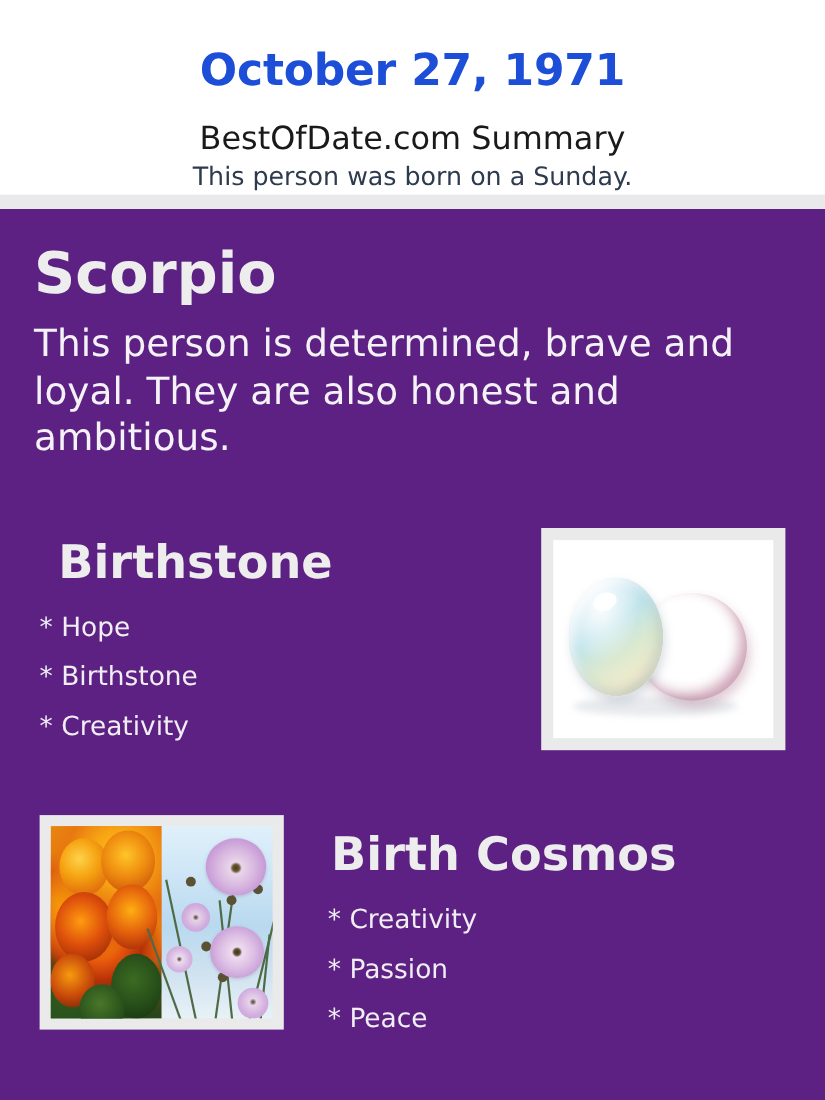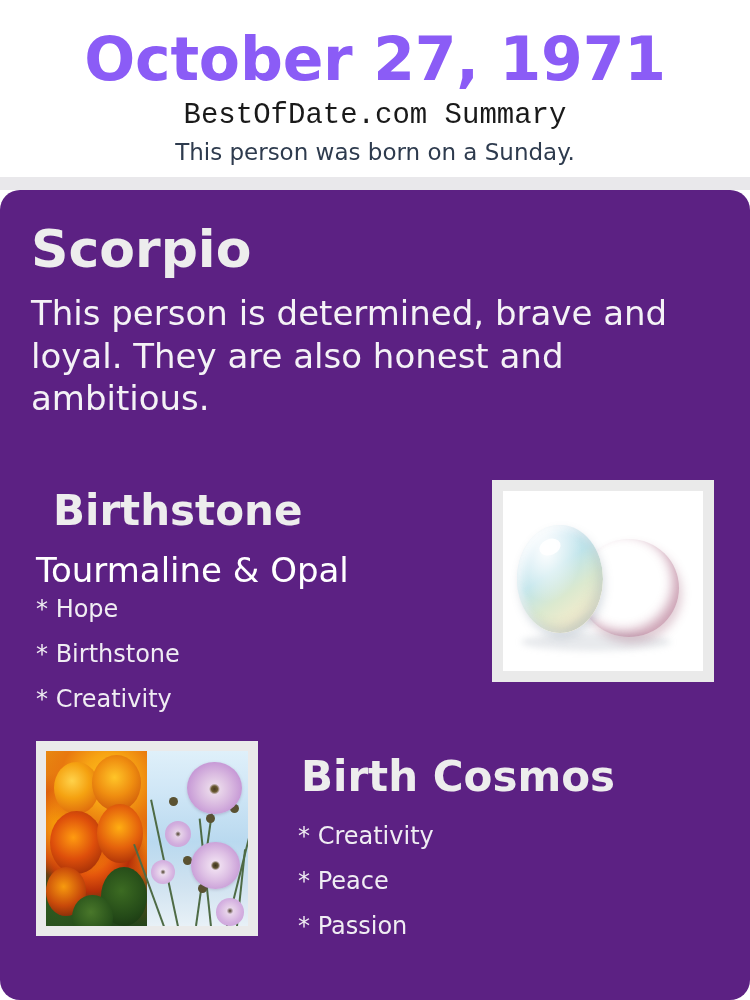--- a/index.html
+++ b/index.html
@@ -27,36 +27,35 @@
     position: absolute;
     left: 0;
     top: 0;
     width: 750px;
     height: 177px;
     background: #ffffff;
     text-align: center;
     box-sizing: border-box;
   }
   .header-date {
-    margin: 0;
+    margin: 16px;
     padding-top: 26px;
-    font-size: 60px;
+    font-size: 40px;
     font-weight: bold;
     line-height: 1.12;
-    color: #8b5cf6;
+    color: #1d4ed8;
     letter-spacing: -0.2px;
   }
   .header-site {
     margin: 0;
     padding-top: 6px;
     font-size: 29px;
     font-weight: normal;
     line-height: 1.15;
     color: #1a1a1a;
-    font-family: Liberation Mono, monospace;
   }
   .header-born {
     margin: 0;
     padding-top: 6px;
     font-size: 23px;
     font-weight: normal;
     line-height: 1.15;
     color: #2E3B4E;
   }
 
@@ -70,21 +69,20 @@
   }
 
   
   .body-panel {
     position: absolute;
     left: 0;
     top: 190px;
     width: 750px;
     height: 810px;
     background: #5C2183;
-    border-radius: 20px;
   }
 
   
   .sign-title {
     position: absolute;
     left: 31px;
     top: 33px;
     margin: 0;
     font-size: 52px;
     font-weight: bold;
@@ -341,21 +339,20 @@
 
   <div class="header-divider"></div>
 
   <div class="body-panel">
 
     <h2 class="sign-title">Scorpio</h2>
     <p class="sign-desc">This person is determined, brave and loyal. They are also honest and ambitious.</p>
 
     <div class="stone-block">
       <h3 class="block-title">Birthstone</h3>
-      <div class="block-sub">Tourmaline &amp; Opal</div>
       <ul class="bullet-list">
         <li>* Hope</li>
         <li>* Birthstone</li>
         <li>* Creativity</li>
       </ul>
     </div>
 
     <div class="gem-frame">
       <div class="gem-canvas">
         <div class="gem-shadow"></div>
@@ -400,19 +397,19 @@
           <div class="cosmos cos-big1"></div>
           <div class="cosmos cos-big2"></div>
         </div>
       </div>
     </div>
 
     <div class="flower-block">
       <h3 class="block-title">Birth Cosmos</h3>
       <ul class="bullet-list flower-bullets">
         <li>* Creativity</li>
+        <li>* Passion</li>
         <li>* Peace</li>
-        <li>* Passion</li>
       </ul>
     </div>
 
   </div>
 </div>
 
 </body></html>

